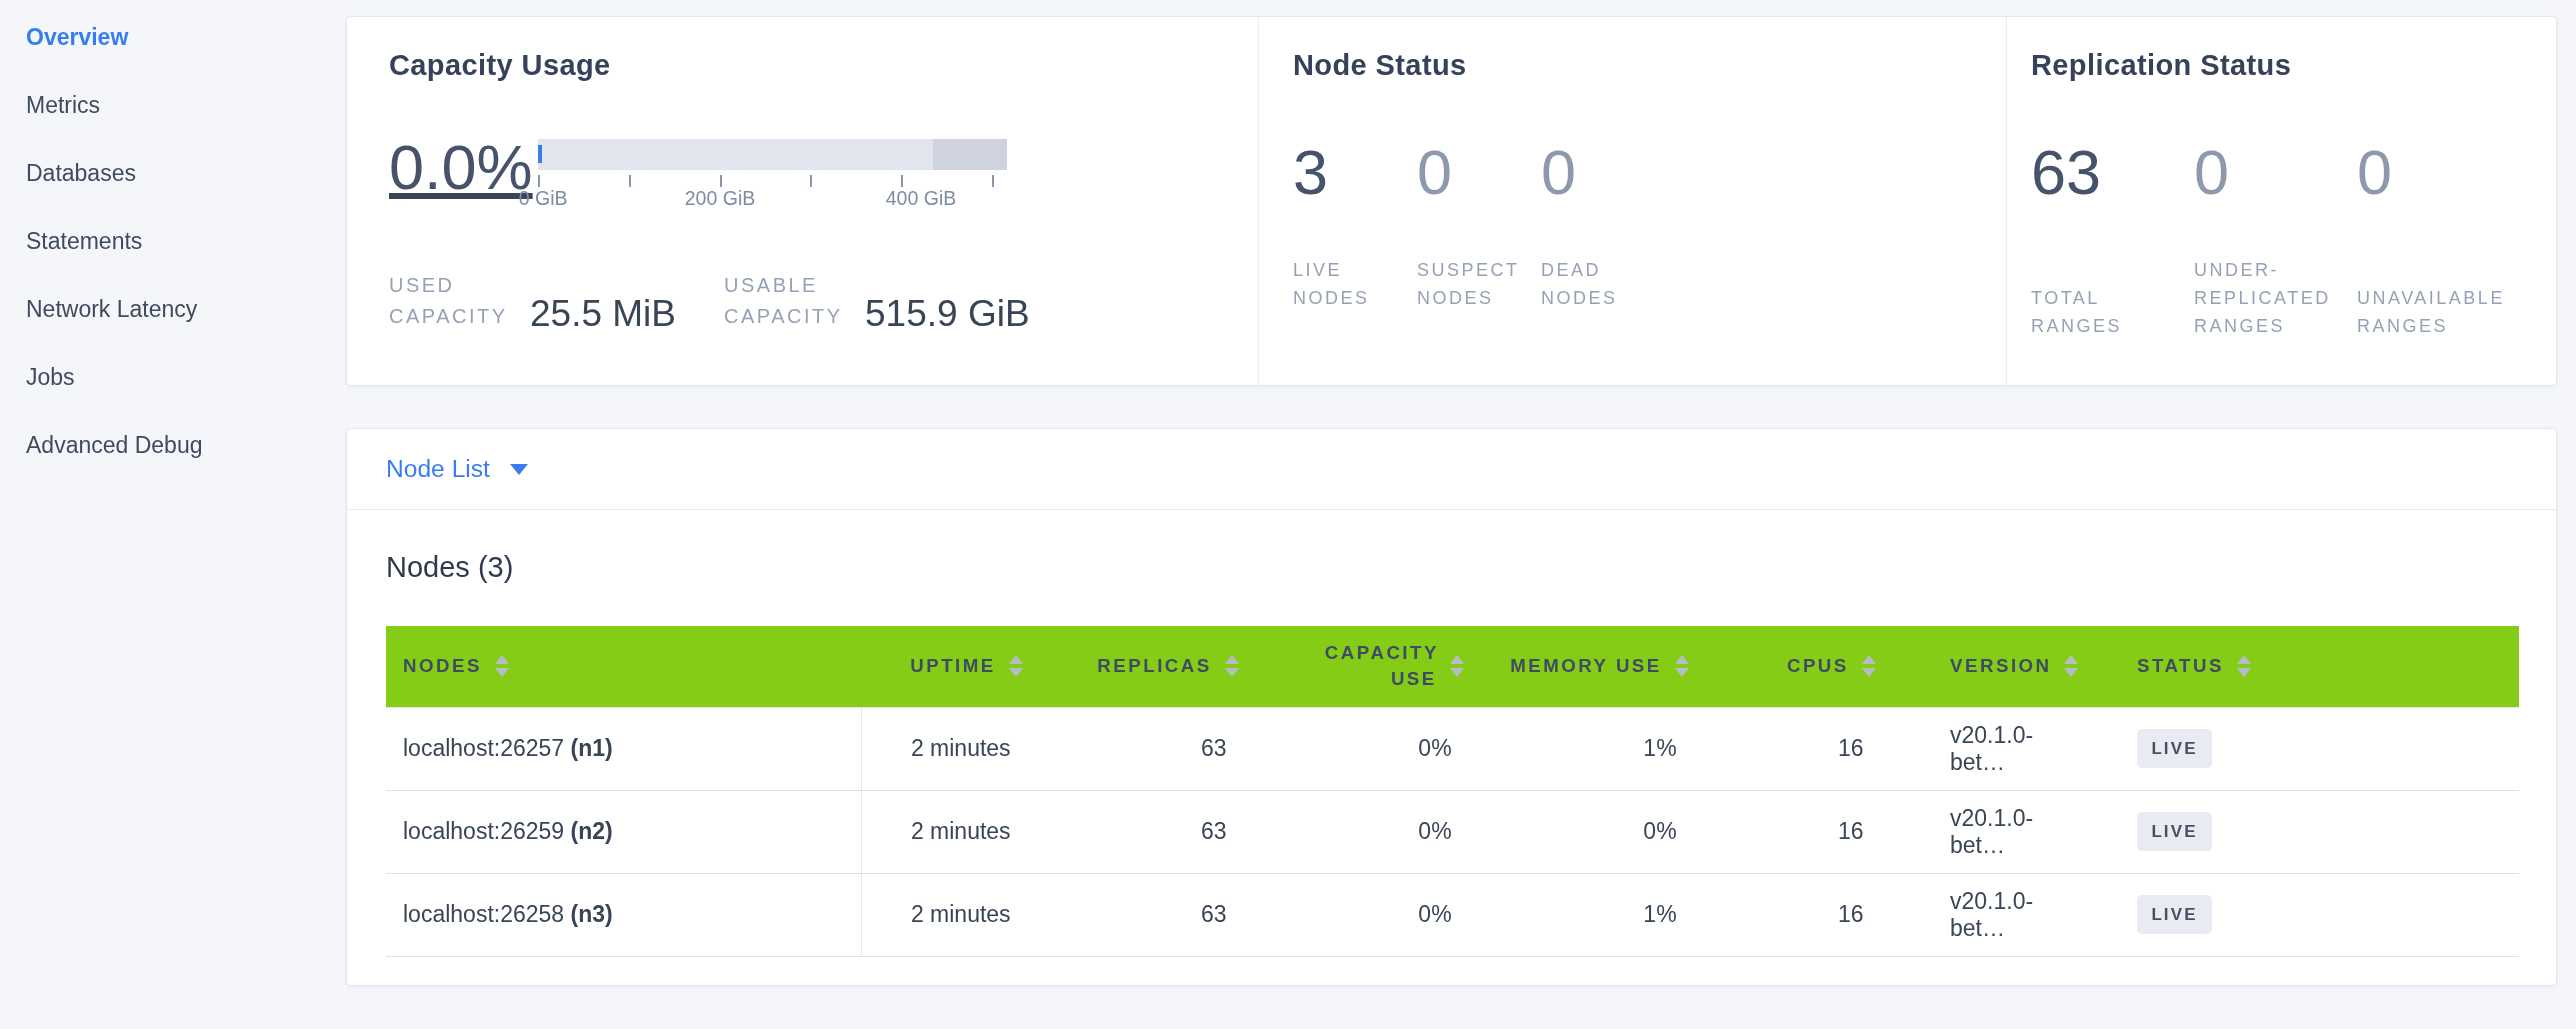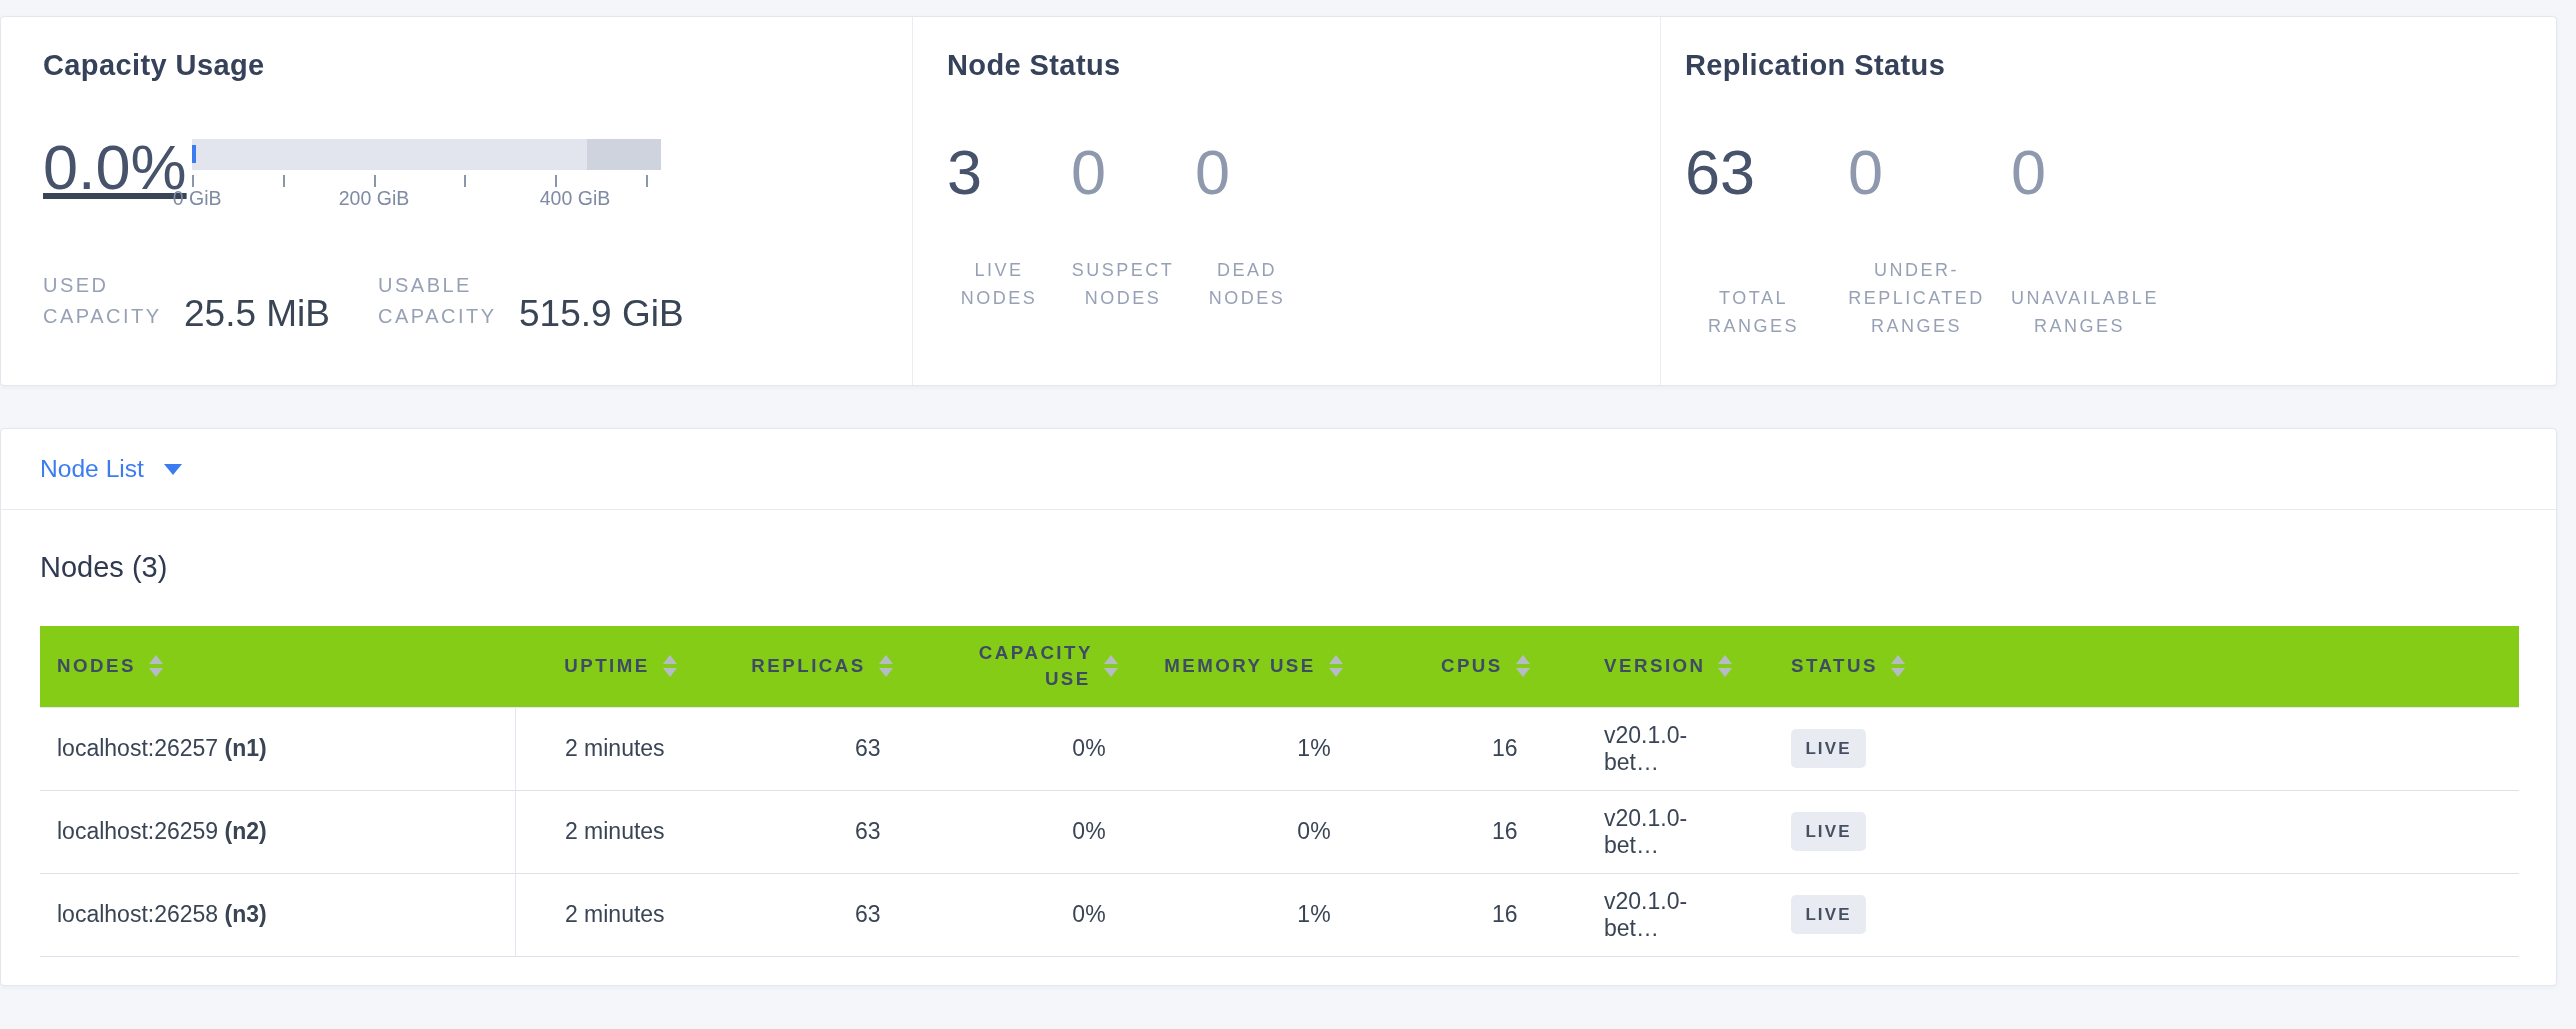--- a/index.html
+++ b/index.html
@@ -61,21 +61,21 @@
   
   .big-row { display:flex; margin-top:59px; }
   .label-row { display:flex; align-items:flex-end; margin-top:53px; }
   .stat-col-n { width:124px; }
   .stat-col-r { width:163px; }
   .big { font-size:63px; line-height:1.0; font-weight:400; }
   .big.primary { color:#46536b; }
   .big.muted   { color:#8e99ad; }
   .stat-label {
     font-size:18px; letter-spacing:2.5px; line-height:1.55;
-    color:#97a1b5; text-transform:uppercase;text-align:center;
+    color:#97a1b5; text-transform:uppercase;
   }
   .stat-col-n .stat-label { max-width:104px; }
   .stat-col-r .stat-label { max-width:137px; }
 
   
   .nodes-card { margin-top:42px; height:558px; }
   .card-toolbar {
     height:81px; display:flex; align-items:center; padding-left:39px;
     border-bottom:1.7px solid #e7eaf0;
   }
@@ -117,20 +117,29 @@
     display:inline-block; background:#e8ebf2; color:#475063;
     font-size:17px; font-weight:bold; letter-spacing:2.1px;
     padding:9.3px 14.4px; border-radius:5.1px; text-transform:uppercase;
   }
 </style>
 </head>
 <body>
 
 <div class="page">
 
+  <nav class="sidebar">
+    <a class="side-item active">Overview</a>
+    <a class="side-item">Metrics</a>
+    <a class="side-item">Databases</a>
+    <a class="side-item">Statements</a>
+    <a class="side-item">Network Latency</a>
+    <a class="side-item">Jobs</a>
+    <a class="side-item">Advanced Debug</a>
+  </nav>
 
   <main class="main">
 
     <section class="card summary-card">
 
       <div class="panel panel-capacity">
         <h2>Capacity Usage</h2>
         <div class="cap-row">
           <div class="cap-percent">0.0%</div>
           <div class="cap-chart">

